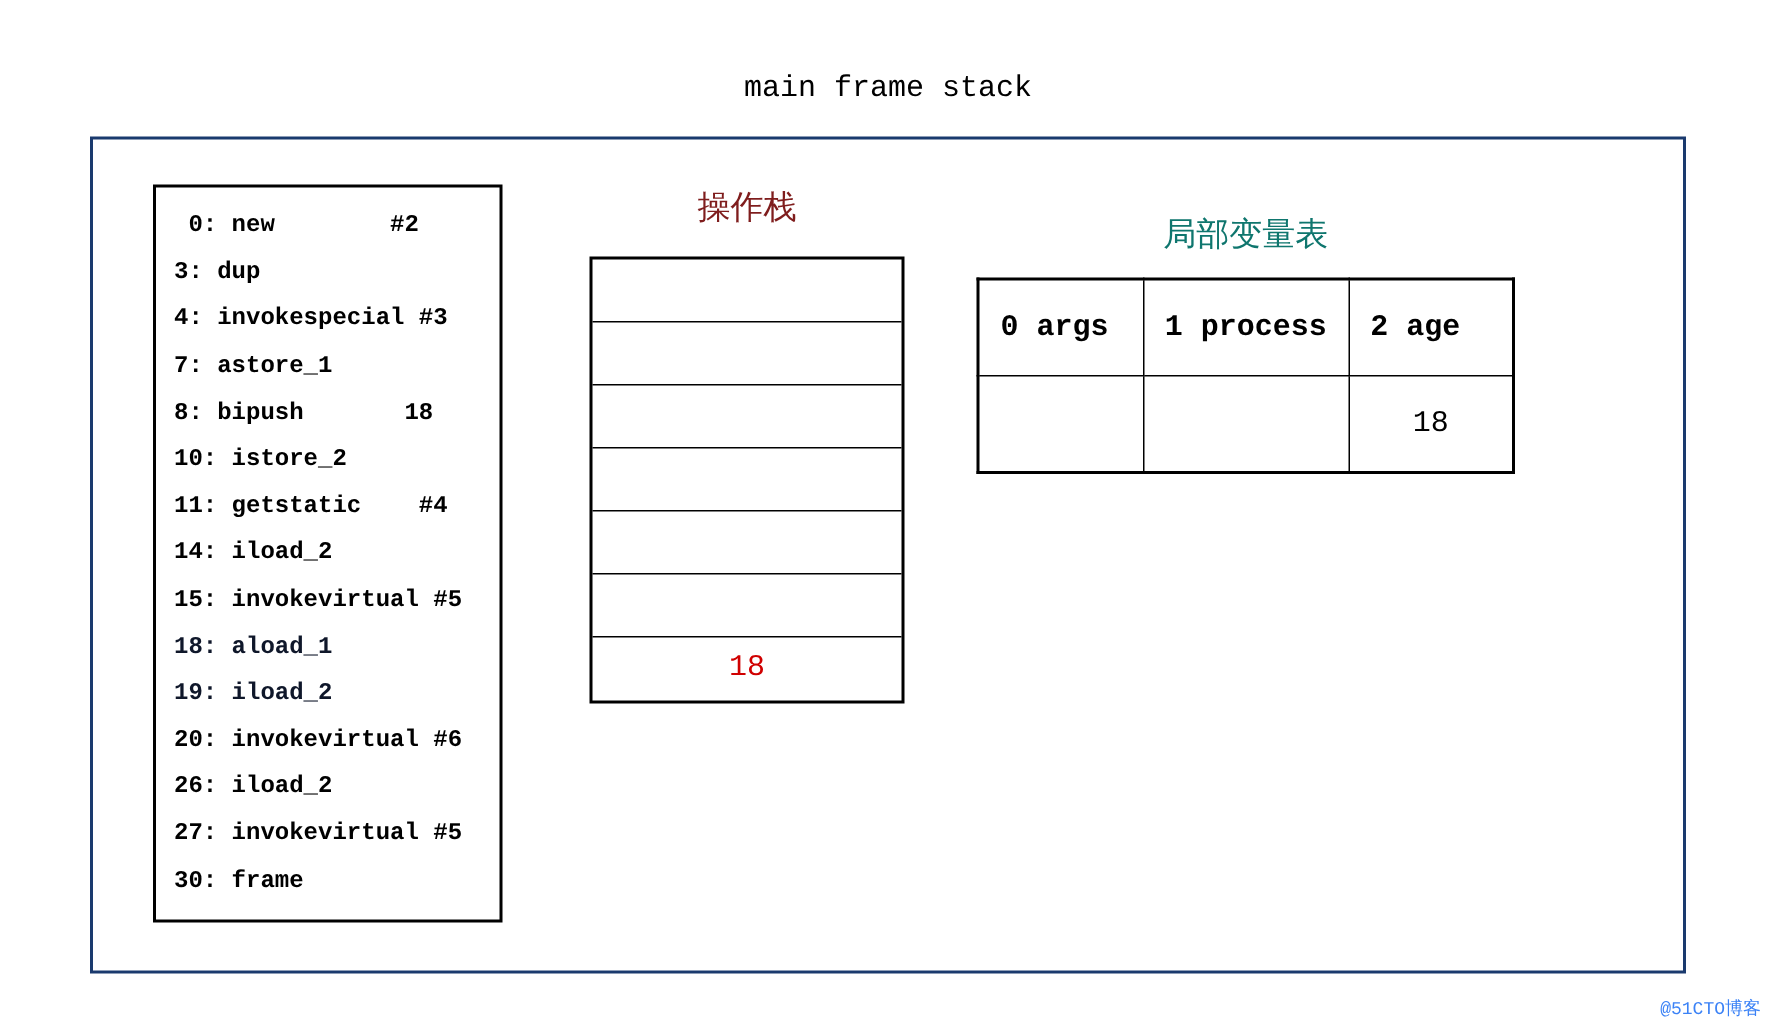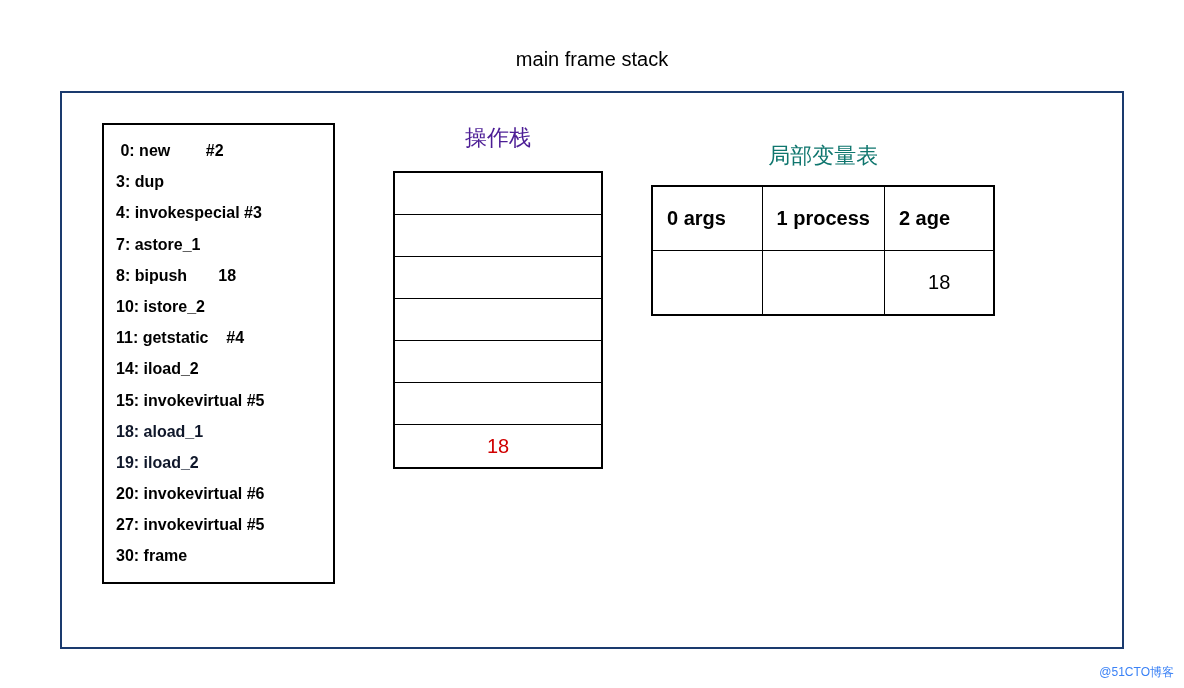--- a/index.html
+++ b/index.html
@@ -1,18 +1,19 @@
 <!DOCTYPE html>
 <html><head>
   <meta charset="utf-8">
   <style>
     * {
       box-sizing: border-box;
       margin: 0;
       padding: 0;
+      font-family: Liberation Mono, monospace;
     }
     body {
       width: 1184px;
       height: 688px;
       font-family: Arial, "Microsoft YaHei", sans-serif;
       background: #ffffff;
       position: relative;
     }
     .title {
       text-align: center;
@@ -45,21 +46,21 @@
       color: #0f172a;
     }
     .stack-section {
       width: 210px;
       margin-left: 10px;
     }
     .stack-title {
       text-align: center;
       font-size: 22px;
       margin-bottom: 18px;
-      color: #4c1d95;
+      color: #7f1d1d;
     }
     .stack-box {
       border: 2px solid #000;
       width: 100%;
     }
     .stack-cell {
       height: 42px;
       border-bottom: 1px solid #000;
       text-align: center;
       line-height: 42px;
@@ -121,20 +122,21 @@
       <div>4: invokespecial #3</div>
       <div>7: astore_1</div>
       <div>8: bipush       18</div>
       <div>10: istore_2</div>
       <div>11: getstatic    #4</div>
       <div>14: iload_2</div>
       <div>15: invokevirtual #5</div>
       <div class="highlight">18: aload_1</div>
       <div class="highlight">19: iload_2</div>
       <div>20: invokevirtual #6</div>
+      <div>26: iload_2</div>
       <div>27: invokevirtual #5</div>
       <div>30: frame</div>
     </div>
 
   <div class="stack-section">
     <div class="stack-title">操作栈</div>
     <div class="stack-box">
         <div class="stack-cell"></div>
         <div class="stack-cell"></div>
         <div class="stack-cell"></div>

